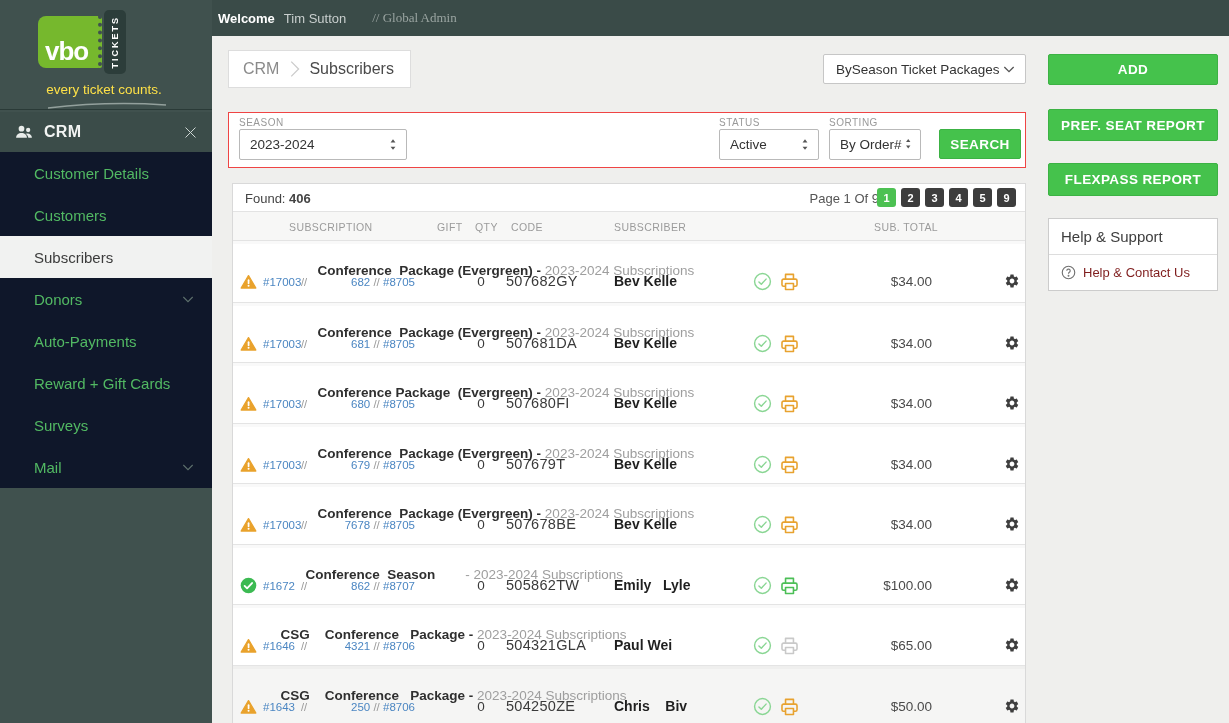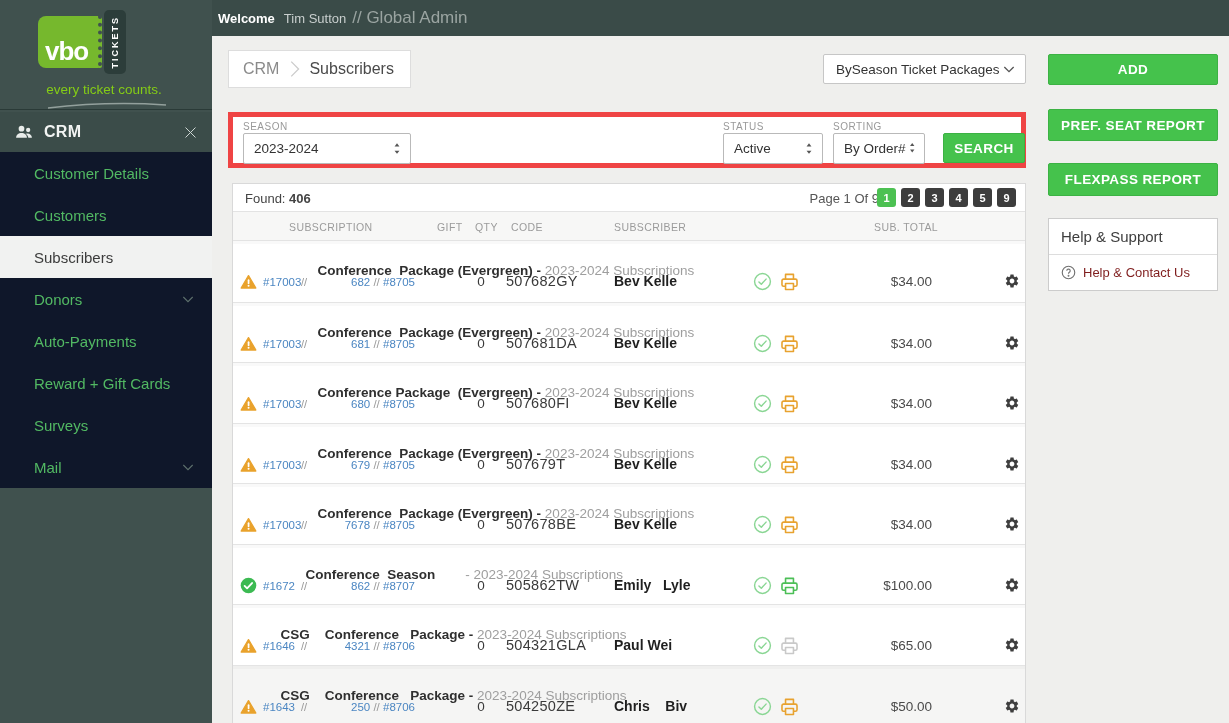--- a/index.html
+++ b/index.html
@@ -6,54 +6,54 @@
   html,body { width:1229px; height:723px; overflow:hidden; }
   body { font-family:"Liberation Sans", sans-serif; background:#efefed; position:relative; }
 
   
   .sidebar { position:absolute; left:0; top:0; width:212px; height:723px; background:#40514e; }
   .logo-wrap { position:absolute; left:0; top:0; width:212px; height:110px; border-bottom:1px solid #2a3a37; }
   .logo-green { position:absolute; left:38px; top:16px; width:64px; height:52px; background:#76b82d; border-radius:8px 2px 2px 8px; border-right:4px dotted #40514e; }
   .logo-vbo { position:absolute; left:7px; bottom:1px; color:#fff; font-weight:bold; font-size:26px; letter-spacing:-1px; }
   .logo-tab { position:absolute; left:104px; top:10px; width:22px; height:64px; background:#2c3d3a; border-radius:5px; display:flex; align-items:center; justify-content:center; }
   .logo-tab span { writing-mode:vertical-rl; transform:rotate(180deg); color:#fff; font-size:9px; font-weight:bold; letter-spacing:2px; }
-  .tagline { position:absolute; left:0; top:82px; width:208px; text-align:center; color:#84cc16; font-size:13.5px; }
+  .tagline { position:absolute; left:0; top:82px; width:208px; text-align:center; color:#fde047; font-size:13.5px; }
   .swoosh { position:absolute; left:46px; top:100px; }
 
   .menu-header { position:absolute; left:0; top:112px; width:212px; height:40px; background:#3b4c49; display:flex; align-items:center; }
   .menu-header .users-ic { margin-left:14px; width:20px; height:20px; }
   .menu-header .hdr-label { color:#f2f4f3; font-size:16px; font-weight:bold; margin-left:10px; letter-spacing:0.3px; }
   .menu-header .close-ic { margin-left:auto; margin-right:14px; width:15px; height:15px; cursor:pointer; }
 
   .menu-items { position:absolute; left:0; top:152px; width:212px; background:#0f172a; }
   .menu-item { height:42px; display:flex; align-items:center; padding-left:34px; padding-right:16px; color:#52b963; font-size:15px; cursor:pointer; }
   .menu-item.active { background:#f1f2f1; color:#3c3c3c; }
   .menu-item .chev { margin-left:auto; color:#5e716d; width:16px; height:16px; }
   .menu-item span.lbl { white-space:pre; }
 
   
   .topbar { position:absolute; left:212px; top:0; width:1017px; height:36px; background:#3a4b48; display:flex; align-items:center; }
   .tb-welcome { color:#ffffff; font-weight:bold; font-size:13px; margin-left:6px; }
   .tb-user { color:#c9cfce; font-size:13px; margin-left:9px; }
-  .tb-role { color:#9aa4a1; font-size:17px; margin-left:6px; }
+  .tb-role { color:#9aa4a1; font-size:13px; margin-left:26px;font-family:Liberation Serif, serif; }
 
   
   .main { position:absolute; left:212px; top:36px; width:1017px; height:687px; background:#efefed; }
 
   .breadcrumb { position:absolute; left:16px; top:14px; height:38px; background:#fff; border:1px solid #ddd; display:flex; align-items:center; padding:0 16px 0 14px; }
   .bc-parent { color:#8a8a8a; font-size:16px; }
   .bc-chev { width:22px; height:22px; margin:0 4px; }
   .bc-current { color:#4a4a4a; font-size:16px; }
 
   .view-select { position:absolute; left:611px; top:18px; width:203px; height:30px; background:#fff; border:1px solid #c6c6c6; border-radius:2px; display:flex; align-items:center; cursor:pointer; }
   .view-select .vs-val { font-size:13.5px; color:#333; margin-left:12px; }
   .view-select .vs-chev { margin-left:auto; margin-right:8px; width:16px; height:16px; color:#555; }
 
   
-  .filters { position:absolute; left:16px; top:76px; width:798px; height:56px; background:#fff; border:5px solid #ef4444; }
+  .filters { position:absolute; left:16px; top:76px; width:798px; height:56px; background:#fff; border:1px solid #ef4444; }
   .fgroup { position:absolute; }
   .flabel { position:absolute; top:-12px; left:0; font-size:10px; color:#999; letter-spacing:0.5px; }
   .fselect { height:31px; background:#fff; border:1px solid #b9b9b9; border-radius:2px; display:flex; align-items:center; cursor:pointer; }
   .fselect .fval { font-size:13.5px; color:#333; margin-left:10px; white-space:pre; }
   .fselect .farrows { margin-left:auto; margin-right:6px; width:14px; height:16px; }
   .btn-green { background:#45c24c; border:1px solid #3cb244; border-radius:2px; color:#fff; font-weight:bold; font-size:13.5px; letter-spacing:0.4px; display:flex; align-items:center; justify-content:center; cursor:pointer; font-family:"Liberation Sans", sans-serif; }
   .search-btn { position:absolute; left:710px; top:16px; width:82px; height:30px; }
 
   
   .panel { position:absolute; left:20px; top:147px; width:794px; height:540px; background:#fff; border:1px solid #d9d9d9; border-bottom:none; }

